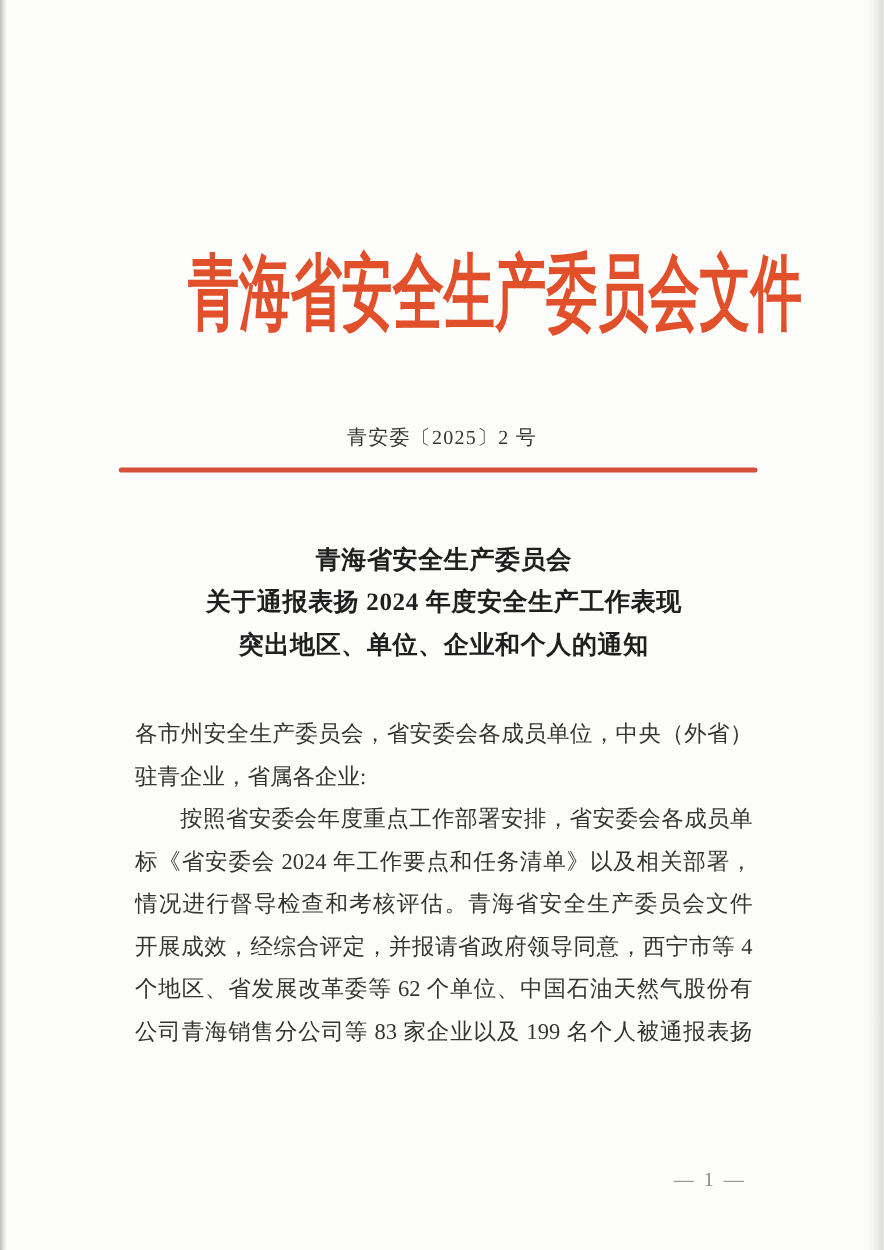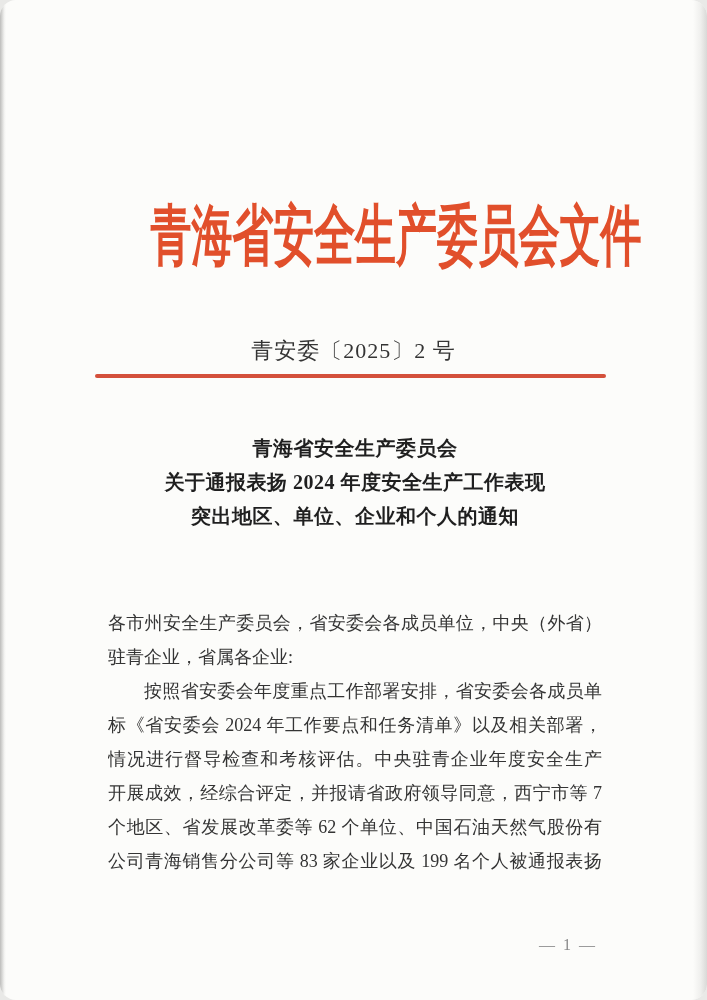--- a/index.html
+++ b/index.html
@@ -8,21 +8,20 @@
     background: #e9e9e7;
   }
   .canvas {
     position: relative;
     width: 707px;
     height: 1000px;
     margin: 0 auto;
     background: var(--paper, #fcfcfa);
     overflow: hidden;
     font-family: "Liberation Serif", "DejaVu Serif", serif;
-    border-radius: 16px;
   }
   
   .edge-left {
     position: absolute; left: 0; top: 0; bottom: 0; width: 6px;
     background: linear-gradient(to right, #bdbdbb, #f2f2f0 70%, rgba(252,252,250,0));
   }
   .edge-right {
     position: absolute; right: 0; top: 0; bottom: 0; width: 14px;
     background: linear-gradient(to left, #d9d9d7, #efefed 45%, rgba(252,252,250,0));
   }
@@ -43,21 +42,21 @@
     transform: scaleX(0.62);
     transform-origin: center;
     letter-spacing: 0;
   }
   .doc-number {
     position: absolute;
     top: 337px;
     left: 0;
     width: 100%;
     text-align: center;
-    font-size: 22px;
+    font-size: 16px;
     line-height: 28px;
     color: var(--body-text, #343434);
     letter-spacing: 1px;
   }
   .red-rule {
     position: absolute;
     top: 374px;
     left: 95px;
     width: 511px;
     height: 4px;
@@ -76,21 +75,20 @@
     line-height: 34px;
     letter-spacing: 0.5px;
   }
   .body-block {
     position: absolute;
     top: 570px;
     left: 108px;
     width: 494px;
     font-size: 18px;
     color: var(--body-text, #343434);
-    margin-top: 36px;
   }
   .body-line {
     height: 34px;
     line-height: 34px;
     overflow: hidden;
     text-align: justify;
     text-align-last: justify;
     text-justify: inter-character;
   }
   .body-line.short {
@@ -131,21 +129,21 @@
     <div class="title-line">青海省安全生产委员会</div>
     <div class="title-line">关于通报表扬 2024 年度安全生产工作表现</div>
     <div class="title-line">突出地区、单位、企业和个人的通知</div>
   </div>
 
   <div class="body-block">
     <div class="body-line">各市州安全生产委员会，省安委会各成员单位，中央（外省）</div>
     <div class="body-line short">驻青企业，省属各企业:</div>
     <div class="body-line indent">按照省安委会年度重点工作部署安排，省安委会各成员单位</div>
     <div class="body-line">标《省安委会 2024 年工作要点和任务清单》以及相关部署，组</div>
-    <div class="body-line">情况进行督导检查和考核评估。中央驻青企业年度安全生产</div>
-    <div class="body-line">开展成效，经综合评定，并报请省政府领导同意，西宁市等 7</div>
+    <div class="body-line">情况进行督导检查和考核评估。青海省安全生产委员会文件</div>
+    <div class="body-line">开展成效，经综合评定，并报请省政府领导同意，西宁市等 4</div>
     <div class="body-line">个地区、省发展改革委等 62 个单位、中国石油天然气股份有限</div>
     <div class="body-line">公司青海销售分公司等 83 家企业以及 199 名个人被通报表扬为</div>
   </div>
 
   <div class="page-number">— 1 —</div>
 
 </div>
 
 </body></html>

